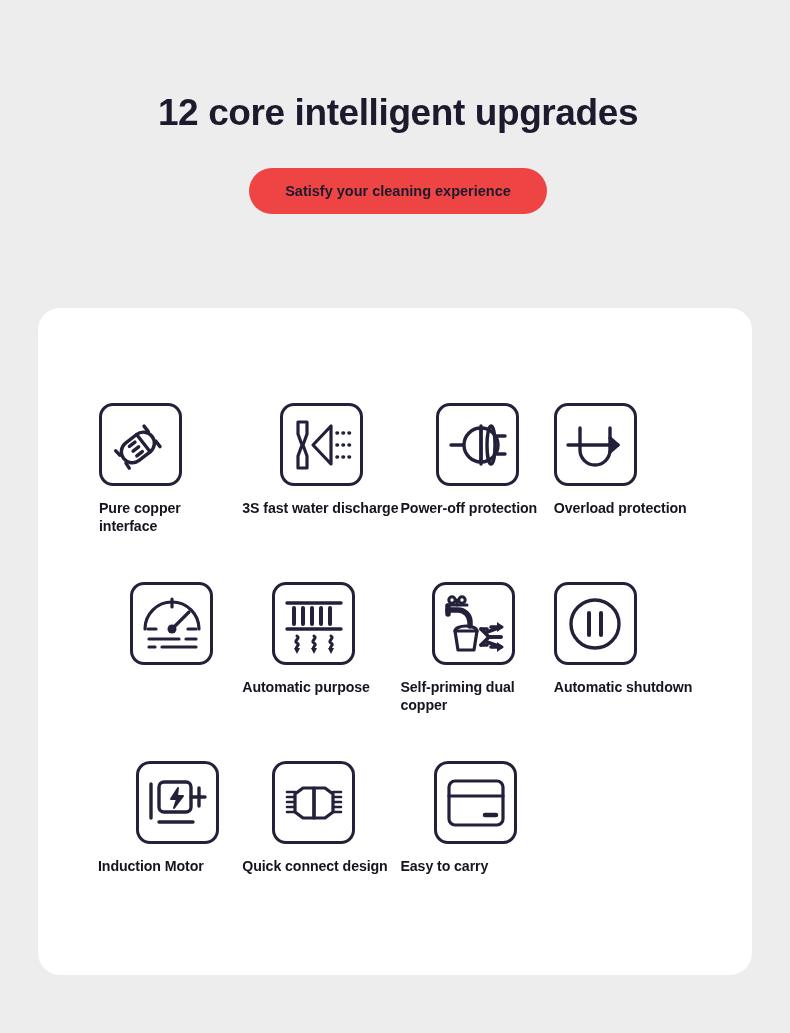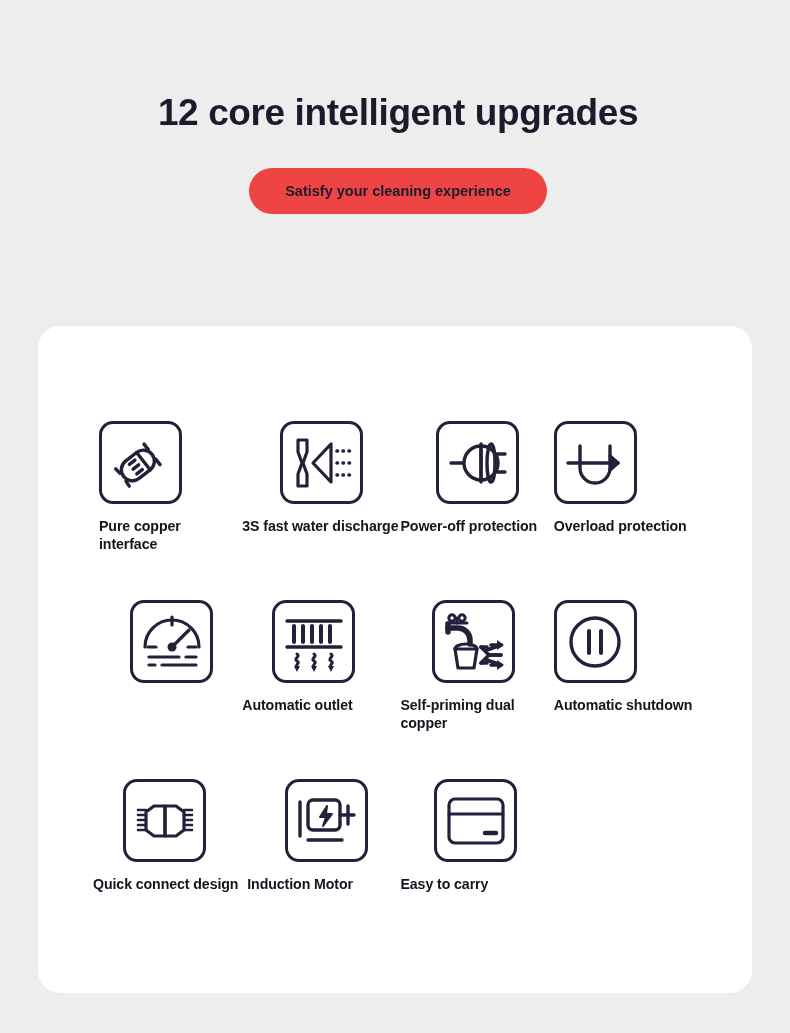--- a/index.html
+++ b/index.html
@@ -57,21 +57,20 @@
   
   .card {
     position: absolute;
     left: 38px;
     top: 308px;
     width: 714px;
     height: 667px;
     background: #ffffff;
     border-radius: 22px;
     box-sizing: border-box;
-    margin-top: 18px;
   }
 
   .grid {
     position: absolute;
     left: 0;
     top: 0;
     width: 714px;
     height: 667px;
     box-sizing: border-box;
     padding: 95px 55px 0 55px;
@@ -247,21 +246,21 @@
               <path d="M31 43c4 2-4 5 0 7c4 2-3 4 0 7"></path>
               <path d="M48 43c4 2-4 5 0 7c4 2-3 4 0 7"></path>
             </g>
             <g fill="#23213a" stroke="none">
               <path d="M11 55l3 6l3-6z"></path>
               <path d="M28 55l3 6l3-6z"></path>
               <path d="M45 55l3 6l3-6z"></path>
             </g>
           </svg>
         </div>
-        <div class="feature-label">Automatic outlet</div>
+        <div class="feature-label">Automatic purpose</div>
       </div>
 
       <div class="feature c3">
         <div class="icon-box icon-shift-r2c3">
           <svg width="62" height="62" viewBox="0 0 62 62" fill="none" stroke="#23213a" stroke-width="3" stroke-linecap="round" stroke-linejoin="round">
             <circle cx="9" cy="7" r="3.2"></circle>
             <circle cx="19" cy="7" r="3.2"></circle>
             <path d="M4 12h20"></path>
             <path d="M14 7v5"></path>
             <path d="M5 17h10a12 12 0 0 1 12 12v4" stroke-width="5.5"></path>
@@ -293,48 +292,48 @@
         <div class="icon-box">
           <svg width="62" height="62" viewBox="0 0 62 62" fill="none" stroke="#23213a" stroke-width="3.4" stroke-linecap="round" stroke-linejoin="round">
             <circle cx="31" cy="31" r="24"></circle>
             <path d="M25 20v22" stroke-width="4"></path>
             <path d="M37 20v22" stroke-width="4"></path>
           </svg>
         </div>
         <div class="feature-label">Automatic shutdown</div>
       </div>
 
+      <div class="feature c1">
+        <div class="icon-box icon-shift-r3c1">
+          <svg width="62" height="62" viewBox="0 0 62 62" fill="none" stroke="#23213a" stroke-width="3.4" stroke-linecap="round" stroke-linejoin="round">
+            <path d="M4 12v34"></path>
+            <rect x="12" y="10" width="32" height="30" rx="5"></rect>
+            <path d="M44 25h14"></path>
+            <path d="M52 16v18"></path>
+            <path d="M12 50h34"></path>
+            <path d="M31 16l-7 11h6l-3 9l9-12h-6z" fill="#23213a" stroke="#23213a" stroke-width="2"></path>
+          </svg>
+        </div>
+        <div class="feature-label lbl-nowrap">Induction Motor</div>
+      </div>
+
       <div class="feature c2">
         <div class="icon-box icon-shift-r3c2">
           <svg width="62" height="62" viewBox="0 0 62 62" fill="none" stroke="#23213a" stroke-width="3.2" stroke-linecap="round" stroke-linejoin="round">
             <path d="M12 22l8-6h11v30H20l-8-6z"></path>
             <path d="M50 22l-8-6H31v30h11l8-6z"></path>
             <g stroke-width="2.6">
               <path d="M4 20h8M4 25h8M4 30h8M4 35h8M4 40h8"></path>
               <path d="M50 20h8M50 25h8M50 30h8M50 35h8M50 40h8"></path>
             </g>
           </svg>
         </div>
         <div class="feature-label lbl-wide">Quick connect design</div>
       </div>
 
-      <div class="feature c1">
-        <div class="icon-box icon-shift-r3c1">
-          <svg width="62" height="62" viewBox="0 0 62 62" fill="none" stroke="#23213a" stroke-width="3.4" stroke-linecap="round" stroke-linejoin="round">
-            <path d="M4 12v34"></path>
-            <rect x="12" y="10" width="32" height="30" rx="5"></rect>
-            <path d="M44 25h14"></path>
-            <path d="M52 16v18"></path>
-            <path d="M12 50h34"></path>
-            <path d="M31 16l-7 11h6l-3 9l9-12h-6z" fill="#23213a" stroke="#23213a" stroke-width="2"></path>
-          </svg>
-        </div>
-        <div class="feature-label lbl-nowrap">Induction Motor</div>
-      </div>
-
       <div class="feature c3">
         <div class="icon-box icon-shift-r3c3">
           <svg width="62" height="62" viewBox="0 0 62 62" fill="none" stroke="#23213a" stroke-width="3.2" stroke-linecap="round" stroke-linejoin="round">
             <rect x="4" y="9" width="54" height="44" rx="6"></rect>
             <path d="M4 24h54"></path>
             <path d="M40 43h11" stroke-width="4.5"></path>
           </svg>
         </div>
         <div class="feature-label lbl-nowrap">Easy to carry</div>
       </div>

